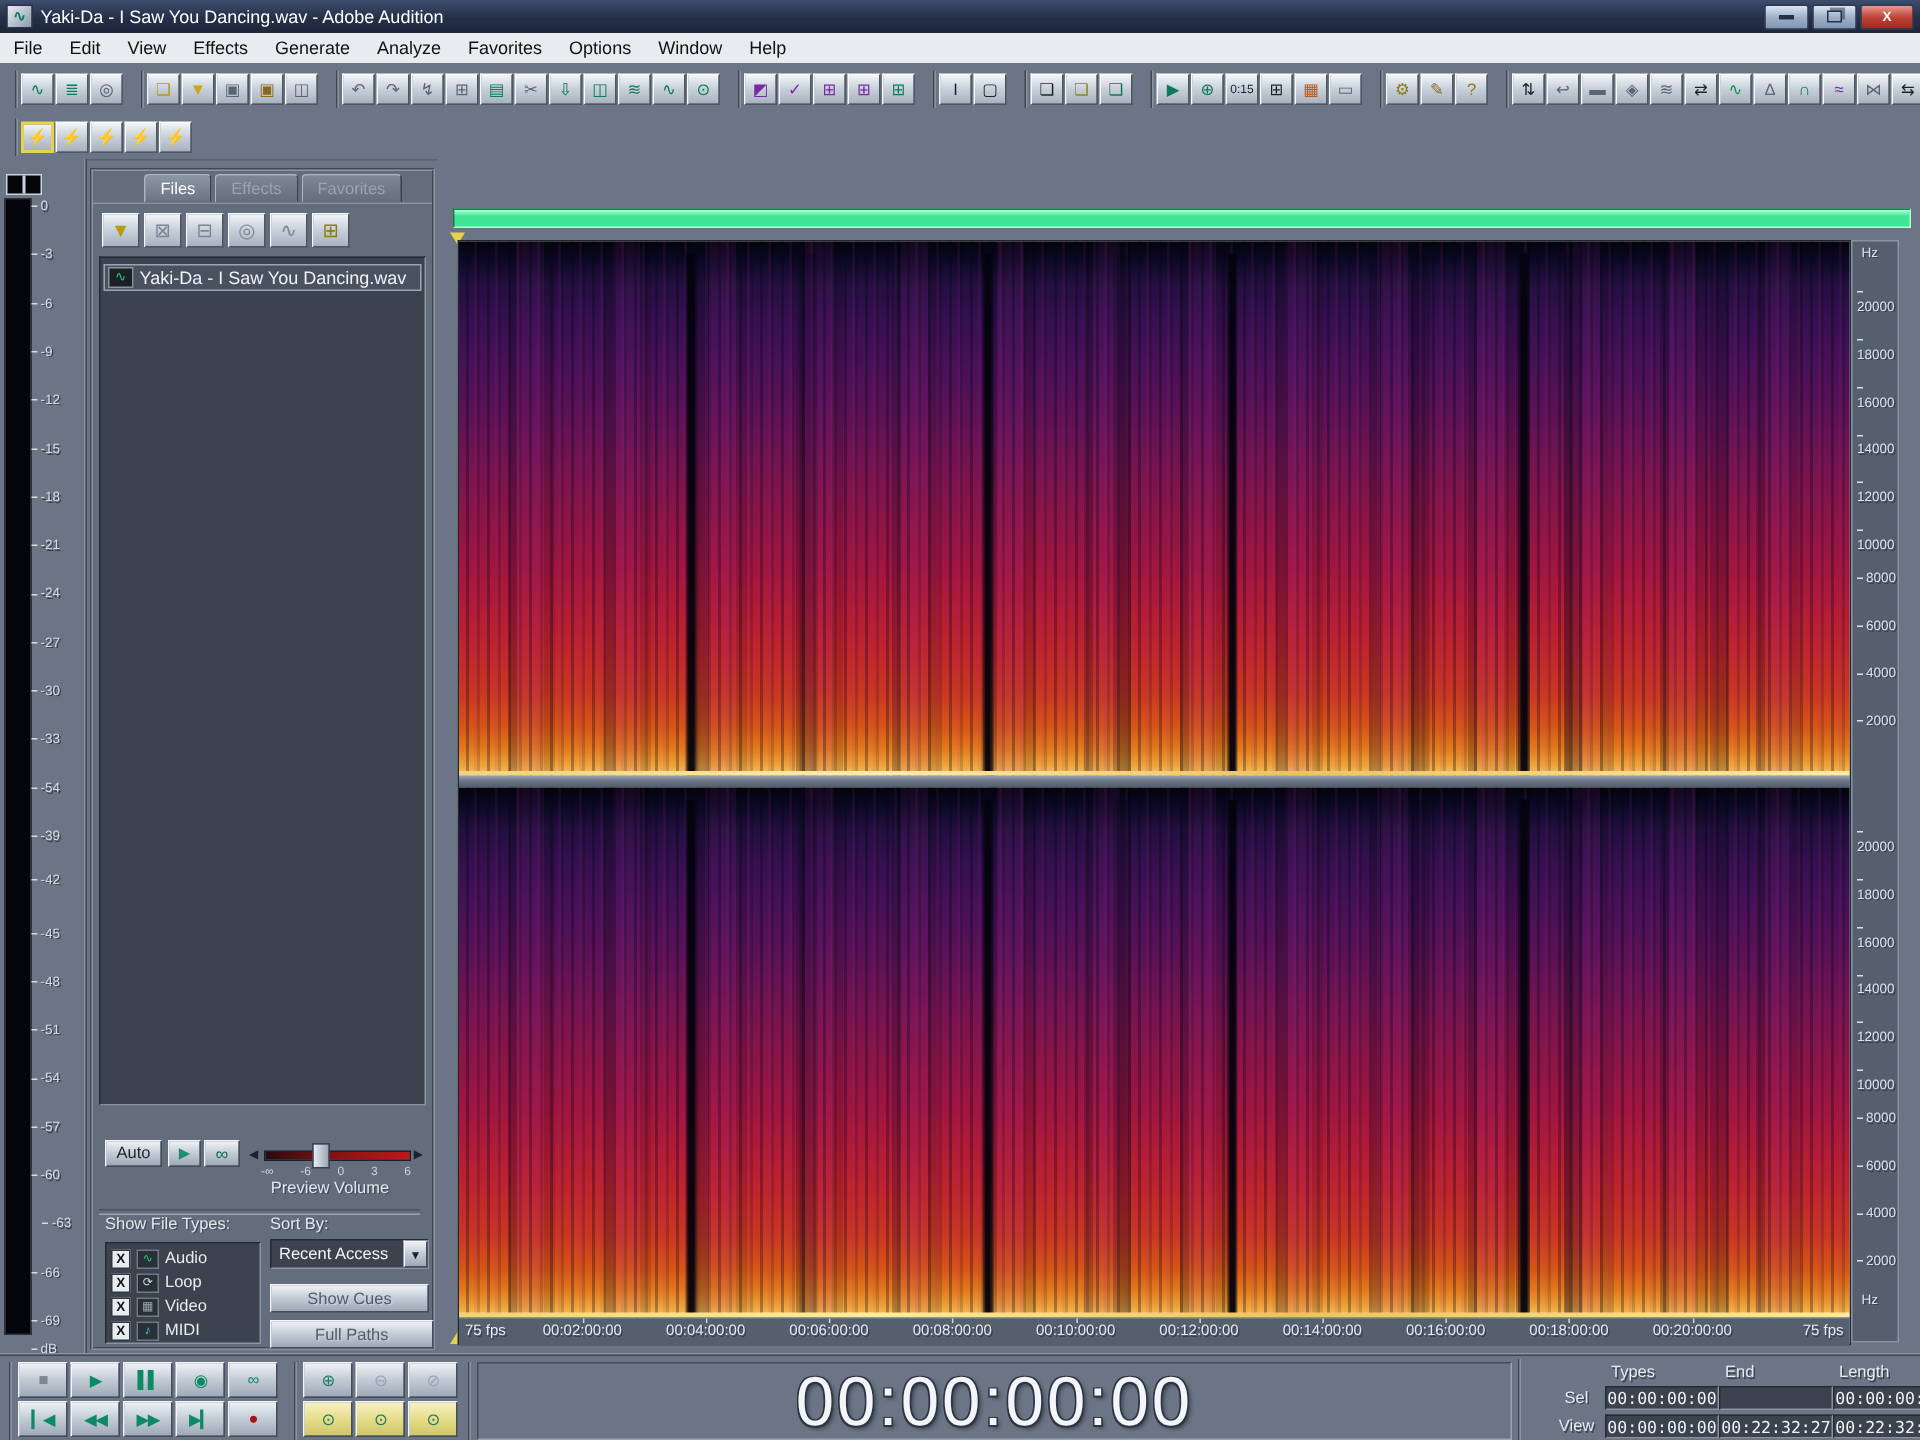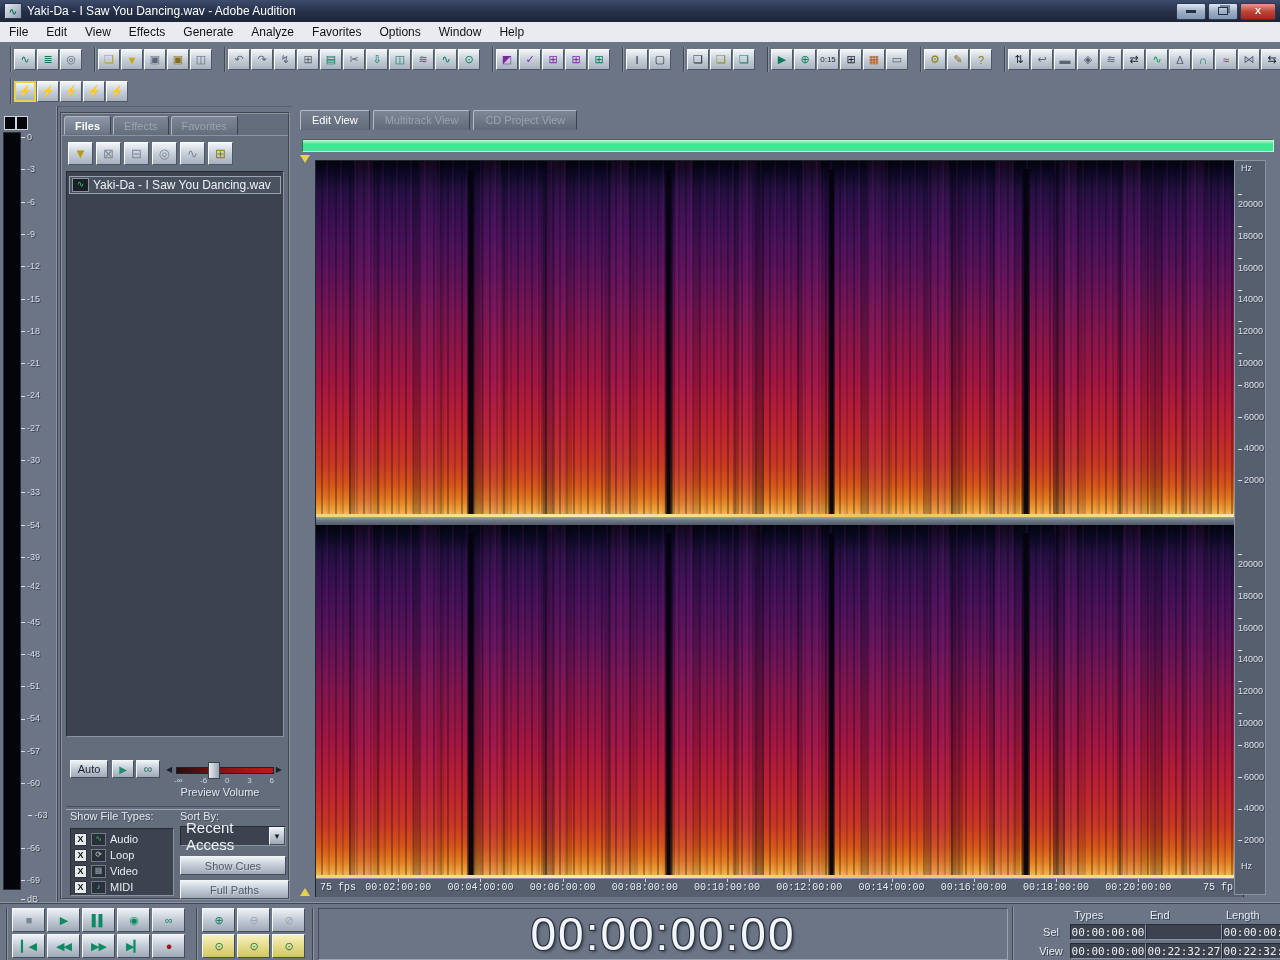--- a/index.html
+++ b/index.html
@@ -41,21 +41,21 @@
   #clip-ind:before{content:"";position:absolute;left:10px;top:0;width:2px;height:12px;background:#cdd4dd;}
   #meter-bar{left:3px;top:26px;width:16px;height:756px;background:#04050a;border:1px solid #2a2f3a;}
   #meter-scale{left:21px;top:20px;width:34px;height:766px;}
   .mlabel{position:absolute;left:0;width:100%;font-size:9px;color:#d7dce4;text-shadow:1px 1px 0 #39404e;}
   .mlabel:before{content:"";display:inline-block;width:4px;height:1px;background:#d7dce4;vertical-align:middle;margin-right:2px;}
   
   #file-panel{left:60px;top:112px;width:230px;height:788px;background:#636d7c;border:2px groove #8a93a2;box-sizing:border-box;}
   .tabrow{display:flex;gap:2px;padding:2px 2px 0 2px;}
   .tab{font-size:11px;padding:3px 10px 2px;color:#9aa4b2;background:linear-gradient(180deg,#7d8796,#646e7d);
     border:1px solid;border-color:#aeb6c2 #3c434f #646e7d #aeb6c2;border-radius:3px 3px 0 0;}
-  .tab.on{color:#fff;background:linear-gradient(180deg,#8c96a5,#6b7585);font-weight:bold;}
+  .tab.on{color:#fff;background:linear-gradient(180deg,#8c96a5,#6b7585);font-weight:normal;margin-left:32px;}
   #fp-toolbar{display:flex;gap:3px;padding:6px 4px 4px 6px;border-top:1px solid #8a93a2;}
   .fpbtn{width:25px;height:23px;display:flex;align-items:center;justify-content:center;font-size:13px;}
   .fpbtn.disabled{color:#7d8694 !important;}
   #file-list{margin:2px 4px;height:566px;}
   .file-row{display:flex;align-items:center;gap:4px;margin:4px 2px;padding:1px 2px;font-size:12px;color:#eef1f6;
     border:1px solid #9aa4b2;background:#4a5260;}
   .wave-ico{width:15px;height:12px;background:#1a2026;border:1px solid #8a93a2;color:#28c878;font-size:9px;line-height:11px;text-align:center;}
   
   #preview-row{position:absolute;left:6px;top:644px;width:216px;height:44px;}
   #auto-btn{position:absolute;left:2px;top:2px;width:38px;height:18px;font-size:11px;color:#1c222c;display:flex;align-items:center;justify-content:center;}
@@ -68,40 +68,40 @@
   #pv-ticks{position:absolute;left:98px;top:18px;width:116px;font-size:8px;color:#cfd5de;display:flex;justify-content:space-between;padding:0 8px;box-sizing:border-box;}
   #pv-label{position:absolute;left:72px;top:28px;width:160px;text-align:center;font-size:11px;color:#e2e7ee;text-shadow:1px 1px 0 #454d5a;}
   
   #sft-sep{position:absolute;left:4px;top:692px;width:214px;height:2px;border-top:1px solid #4a515e;border-bottom:1px solid #9aa4b2;}
   .panel-label{font-size:11px;color:#e2e7ee;text-shadow:1px 1px 0 #454d5a;}
   #sft-box{position:absolute;left:8px;top:714px;width:104px;height:68px;padding:2px 3px;}
   .sft-row{display:flex;align-items:center;gap:4px;height:16px;font-size:11px;color:#e8ecf2;}
   .chk{width:11px;height:11px;background:#e8ecf0;border:1px solid #30363e;color:#101114;font-size:9px;line-height:10px;text-align:center;font-weight:bold;}
   .sft-ico{width:13px;height:11px;font-size:8px;line-height:10px;text-align:center;background:#2a3038;border:1px solid #707a88;}
   #sortby-dd{position:absolute;left:118px;top:712px;width:106px;height:20px;display:flex;align-items:center;}
-  #sortby-val{flex:1;height:100%;display:flex;align-items:center;padding-left:5px;font-size:15px;color:#f0f3f8;}
+  #sortby-val{flex:1;height:100%;display:flex;align-items:center;padding-left:5px;font-size:11px;color:#f0f3f8;}
   #sortby-btn{width:16px;height:100%;display:flex;align-items:center;justify-content:center;font-size:8px;color:#1c222c;}
   .gray3d{color:#525c6a;text-shadow:1px 1px 0 #c8d0da;font-size:11px;display:flex;align-items:center;justify-content:center;}
   #showcues-btn{position:absolute;left:118px;top:742px;width:106px;height:19px;}
   #fullpaths-btn{position:absolute;left:118px;top:766px;width:109px;height:19px;}
   
   #main{left:292px;top:106px;width:988px;height:796px;background:#6b7585;}
   #viewtabs{position:absolute;left:8px;top:4px;display:flex;gap:3px;}
   .vtab{font-size:11px;padding:3px 11px;color:#9aa4b2;background:linear-gradient(180deg,#7d8796,#616b7a);
     border:1px solid;border-color:#b2bac6 #3c434f #616b7a #b2bac6;border-radius:2px 2px 0 0;}
   .vtab.on{color:#fff;background:linear-gradient(180deg,#77818f,#636d7c);}
   #navbar{position:absolute;left:10px;top:33px;width:972px;height:13px;background:#3fe794;
     border:1px solid;border-color:#1b7a4e #b8ffd9 #b8ffd9 #1b7a4e;box-sizing:border-box;}
   #navbar:before{content:"";position:absolute;left:0;top:0;width:100%;height:4px;background:linear-gradient(180deg,#b9ffd9,#3fe79400);}
   .ytri-down{width:0;height:0;border-left:5px solid transparent;border-right:5px solid transparent;border-top:8px solid #e8d24a;}
   .ytri-up{width:0;height:0;border-left:5px solid transparent;border-right:5px solid transparent;border-bottom:8px solid #e8d24a;}
   #tri-top{position:absolute;left:8px;top:49px;}
   #tri-bot{position:absolute;left:8px;top:782px;}
   
-  #spec{position:absolute;left:23px;top:54px;width:927px;height:735px;background:#e5e5e5;border:1px solid #20262e;font-family:Liberation Mono, monospace;}
+  #spec{position:absolute;left:13px;top:54px;width:927px;height:735px;background:#e5e5e5;border:1px solid #20262e;}
   .spec-ch{position:absolute;left:0;width:100%;overflow:hidden;
     background:
       repeating-linear-gradient(90deg,rgba(0,0,0,0) 0 5px,rgba(8,2,26,.30) 5px 7px,rgba(0,0,0,0) 7px 10px,rgba(150,40,150,.10) 10px 12px,rgba(0,0,0,.16) 12px 14px),
       repeating-linear-gradient(90deg,rgba(0,0,0,0) 0 33px,rgba(4,4,22,.25) 33px 39px,rgba(160,40,140,.10) 39px 57px,rgba(0,0,0,.13) 57px 64px),
       linear-gradient(180deg,#04040c 0%,#0a0822 3%,#23103f 8%,#34104e 14%,#461156 22%,#5c1256 32%,#751450 42%,#8c1546 52%,#a01640 61%,#b21c36 69%,#c0262c 77%,#ca3822 85%,#d65618 91%,#e27a1e 95%,#eda23a 98%,#f2c468 100%);}
   #spec-ch1{top:0;height:356px;}
   #spec-ch2{top:364px;height:353px;}
   .spec-ch:after{content:"";position:absolute;left:0;bottom:0;width:100%;height:3px;
     background:linear-gradient(90deg,#f2d27a,#ffeaa8 30%,#f0c060 60%,#ffe9a0);}
   #spec-div{position:absolute;left:0;top:356px;width:100%;height:8px;background:linear-gradient(180deg,#9aa4b2,#6b7585 45%,#505a68);}
@@ -343,25 +343,20 @@
     </div>
   <div id="sortby-dd" class="sunken">
     <div id="sortby-val">Recent Access</div>
     <div id="sortby-btn" class="raised">▼</div>
   </div>
   <div id="showcues-btn" class="raised gray3d">Show Cues</div>
   <div id="fullpaths-btn" class="raised gray3d">Full Paths</div>
 </div>
 
 <div id="main" class="abs">
-  <div id="viewtabs">
-      <div class="vtab on">Edit View</div>
-      <div class="vtab">Multitrack View</div>
-      <div class="vtab">CD Project View</div>
-    </div>
   <div id="navbar"></div>
   <div id="tri-top" class="ytri-down"></div>
   <div id="tri-bot" class="ytri-up"></div>
 
   <div id="spec">
     <div id="spec-ch1" class="spec-ch">
         <div class="gap" style="left: 16.3%; width: 0.8%;"></div>
         <div class="gap" style="left: 37.6%; width: 0.8%;"></div>
         <div class="gap" style="left: 55.2%; width: 0.8%;"></div>
         <div class="gap" style="left: 76.2%; width: 0.8%;"></div>

